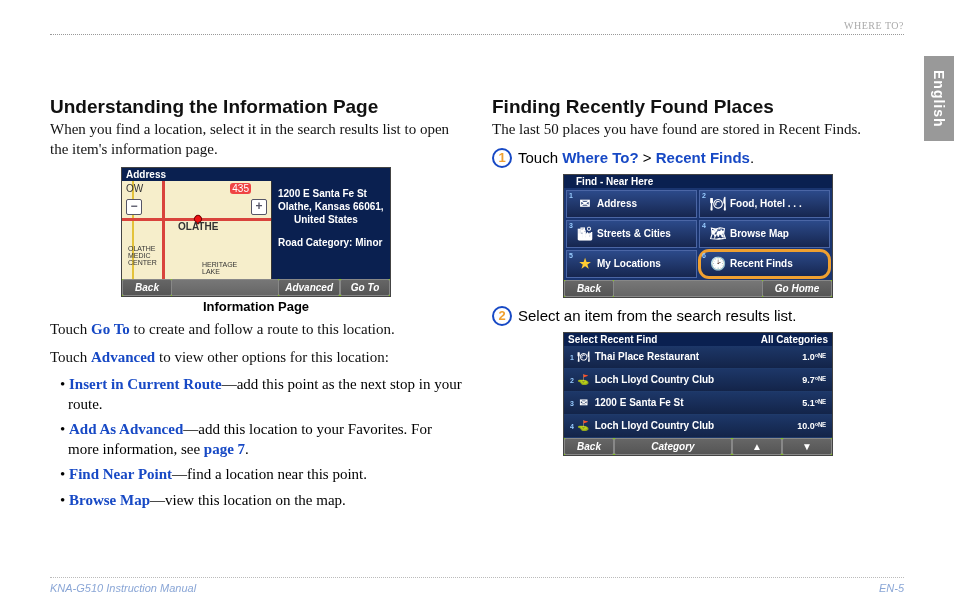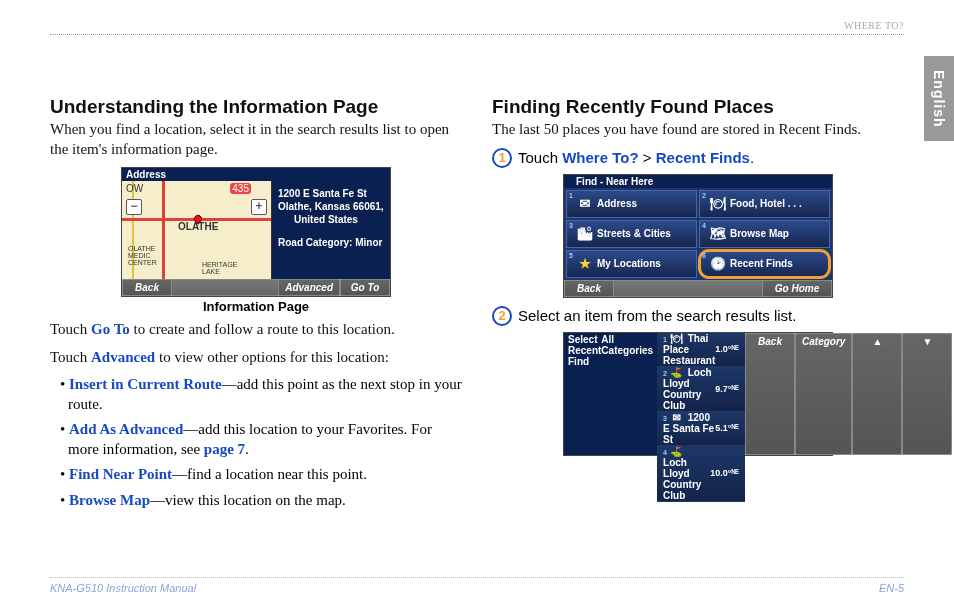--- a/index.html
+++ b/index.html
@@ -102,21 +102,21 @@
   .spacer { flex:1; background:linear-gradient(#777,#666); border-top:1px solid #888; border-bottom:1px solid #888;}
   
   .find-shot { width: 270px; height: 124px; display: flex; flex-direction: column; }
   .find-title { padding:1px 12px; font-weight:bold; }
   .find-grid { flex:1; display:grid; grid-template-columns:1fr 1fr; grid-template-rows:repeat(3,1fr); gap:2px; padding:2px; background:#1a3570; }
   .tile { background:linear-gradient(#2c4a8a,#16264f); border:1px solid #4b66a5; display:flex; align-items:center; gap:4px; padding:0 4px; font-weight:bold; color:#fff; font-size:10px; position:relative;}
   .tile .num { position:absolute; left:2px; top:1px; font-size:7px; color:#9cf; }
   .tile .ico { width:16px; height:16px; display:flex; align-items:center; justify-content:center; font-size:13px; margin-left:6px;}
   .tile.highlight { outline:3px solid #f0a030; outline-offset:-2px; border-radius:10px; }
   
-  .recent-shot { width: 270px; height: 124px; display:flex; flex-direction:row; }
+  .recent-shot { width: 270px; height: 124px; display:flex; flex-direction:column; }
   .recent-head { display:flex; justify-content:space-between; padding:1px 4px; font-weight:bold;}
   .recent-list { flex:1; display:flex; flex-direction:column; }
   .rlrow { flex:1; display:flex; align-items:center; justify-content:space-between; padding:0 6px; font-size:10px; color:#fff; border-bottom:1px solid #1f3a6a; background:linear-gradient(#1d3768,#132449); font-weight:bold;}
   .rlrow .ic { width:14px; display:inline-flex; justify-content:center; margin-right:4px;}
   .rlrow .dist { font-size:9px; }
   .mid-btn { text-align:center; flex:1; }
   .arrow-btn { width:36px; }
   
   .step { display:flex; align-items:center; gap:6px; font-family:Arial,sans-serif; font-size:15px; margin:8px 0 4px 0; }
   .step .circle {

